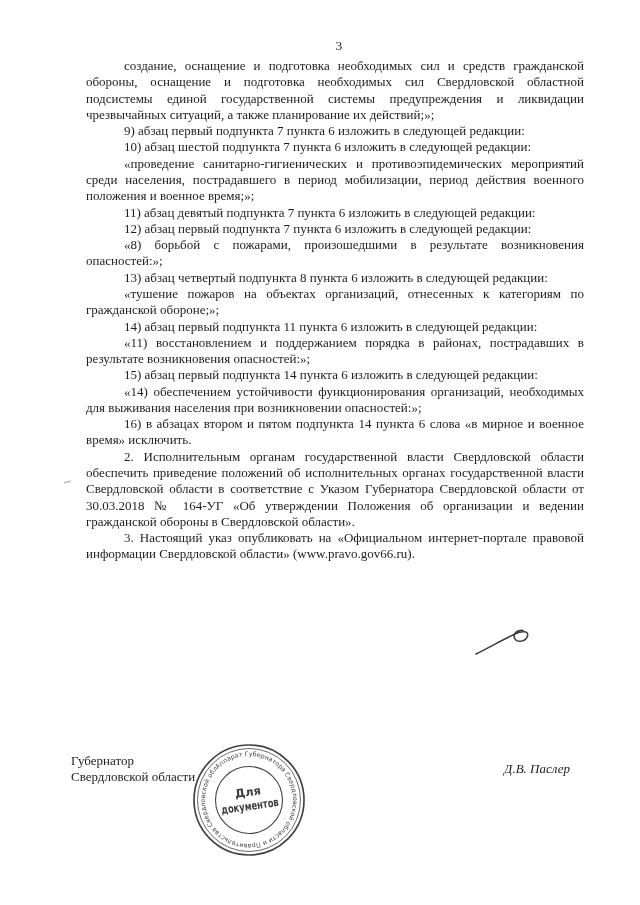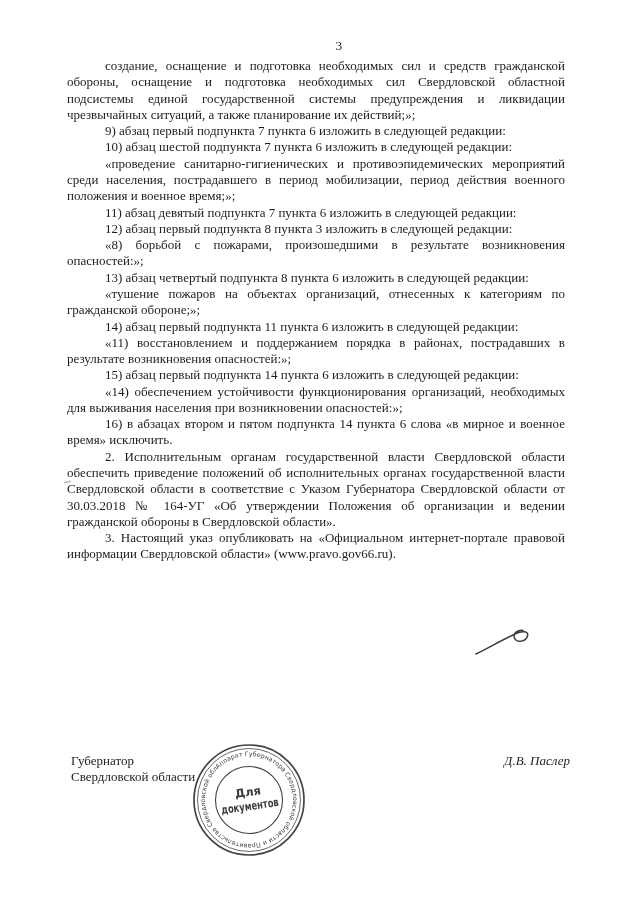--- a/index.html
+++ b/index.html
@@ -5,28 +5,28 @@
   html,body { margin:0; padding:0; background:#ffffff; }
   .page {
     position:relative; width:640px; height:905px; background:#ffffff;
     font-family:"Liberation Serif", serif; color:#1d1d1d; overflow:hidden;
   }
   .page-number {
     position:absolute; top:38px; left:0; width:678px; text-align:center;
     font-size:13.5px; letter-spacing:0.5px;
   }
   .body-text {
-    position:absolute; left:67px; top:58px; width:498px;
+    position:absolute; left:86px; top:58px; width:498px;
     font-size:13px; line-height:16.28px; text-align:justify;
     hyphens:none; word-break:normal;
   }
   .body-text p { margin:0; text-indent:38px; }
   .signature {
     position:absolute; left:71px; top:753px; width:499px;
-    display:flex; justify-content:space-between; align-items:flex-start;
+    display:flex; justify-content:space-between; align-items:center;
     font-size:13px; line-height:16.3px;
   }
   .sig-left div { white-space:nowrap; }
   .sig-right { white-space:nowrap;font-style:italic; }
   .stamp {
     position:absolute; left:192px; top:743px; width:114px; height:114px;
     opacity:0.9;
   }
   .stamp circle { fill:none; stroke:#2f2f2f; }
   .stamp .c1 { stroke-width:1.7; }
@@ -53,21 +53,21 @@
 <div class="page">
 
   <div class="page-number">3</div>
 
   <div class="body-text">
     <p>создание, оснащение и подготовка необходимых сил и средств гражданской обороны, оснащение и подготовка необходимых сил Свердловской областной подсистемы единой государственной системы предупреждения и ликвидации чрезвычайных ситуаций, а также планирование их действий;»;</p>
     <p>9) абзац первый подпункта 7 пункта 6 изложить в следующей редакции:</p>
     <p>10) абзац шестой подпункта 7 пункта 6 изложить в следующей редакции:</p>
     <p>«проведение санитарно-гигиенических и противоэпидемических мероприятий среди населения, пострадавшего в период мобилизации, период действия военного положения и военное время;»;</p>
     <p>11) абзац девятый подпункта 7 пункта 6 изложить в следующей редакции:</p>
-    <p>12) абзац первый подпункта 8 пункта 3 изложить в следующей редакции:</p>
+    <p>12) абзац первый подпункта 7 пункта 6 изложить в следующей редакции:</p>
     <p>«8) борьбой с пожарами, произошедшими в результате возникновения опасностей:»;</p>
     <p>13) абзац четвертый подпункта 8 пункта 6 изложить в следующей редакции:</p>
     <p>«тушение пожаров на объектах организаций, отнесенных к категориям по гражданской обороне;»;</p>
     <p>14) абзац первый подпункта 11 пункта 6 изложить в следующей редакции:</p>
     <p>«11) восстановлением и поддержанием порядка в районах, пострадавших в результате возникновения опасностей:»;</p>
     <p>15) абзац первый подпункта 14 пункта 6 изложить в следующей редакции:</p>
     <p>«14) обеспечением устойчивости функционирования организаций, необходимых для выживания населения при возникновении опасностей:»;</p>
     <p>16) в абзацах втором и пятом подпункта 14 пункта 6 слова «в мирное и военное время» исключить.</p>
     <p>2. Исполнительным органам государственной власти Свердловской области обеспечить приведение положений об исполнительных органах государственной власти Свердловской области в соответствие с Указом Губернатора Свердловской области от 30.03.2018 № 164-УГ «Об утверждении Положения об организации и ведении гражданской обороны в Свердловской области».</p>
     <p>3. Настоящий указ опубликовать на «Официальном интернет-портале правовой информации Свердловской области» (www.pravo.gov66.ru).</p>

